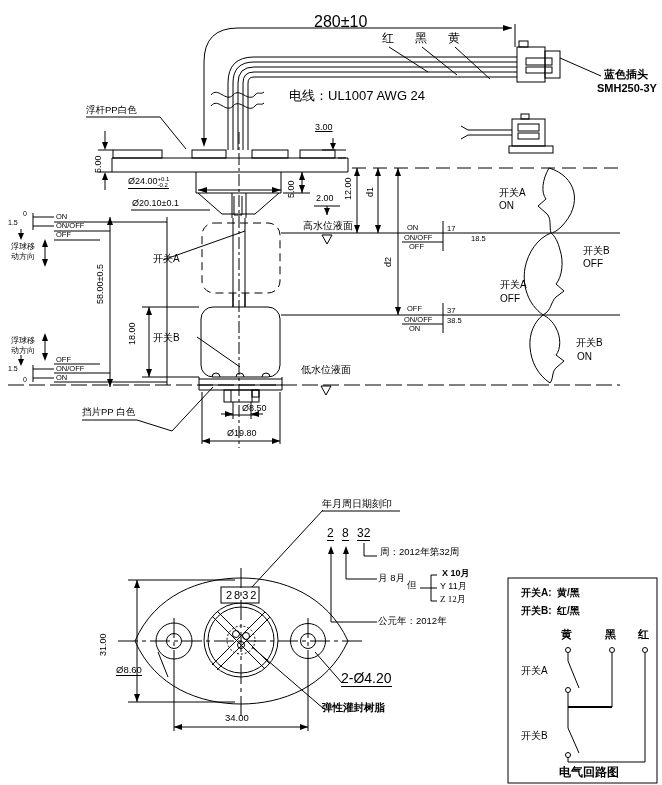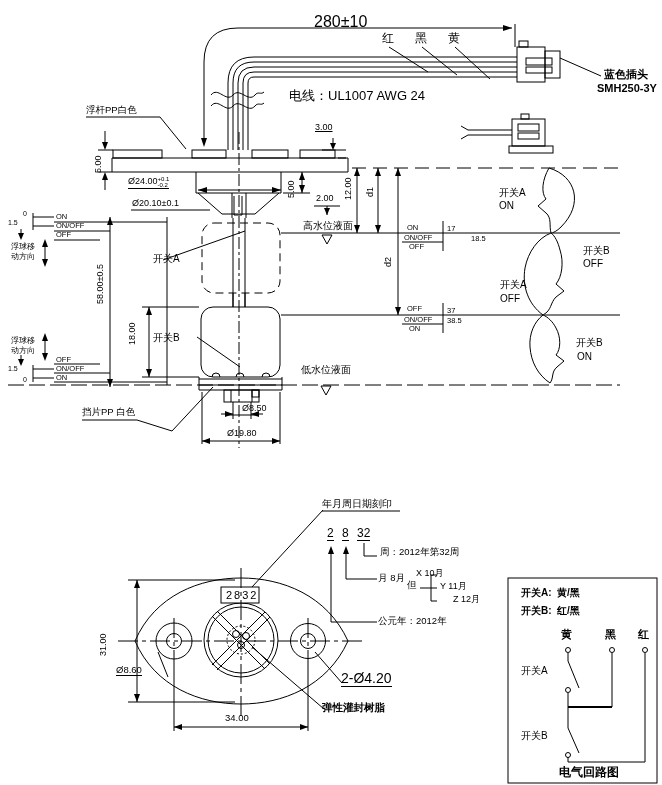--- a/index.html
+++ b/index.html
@@ -326,23 +326,23 @@
 <div class="lbl u" style="left:341px;top:671px;font-size:14px;">2-Ø4.20</div>
 <div class="lbl" style="left:225px;top:713px;font-size:9.5px;">34.00</div>
 <div class="lbl b" style="left:322px;top:702px;font-size:10.5px;">弹性灌封树脂</div>
 
 <div class="lbl u" style="left:327px;top:527px;font-size:12px;">2</div>
 <div class="lbl u" style="left:342px;top:527px;font-size:12px;">8</div>
 <div class="lbl u" style="left:357px;top:527px;font-size:12px;">32</div>
 <div class="lbl" style="left:380px;top:547px;font-size:9.5px;">周：2012年第32周</div>
 <div class="lbl" style="left:378px;top:573px;font-size:9.5px;">月 8月</div>
 <div class="lbl" style="left:407px;top:580px;font-size:9.5px;">但</div>
-<div class="lbl" style="left:416px;top:569px;">X 10月</div>
+<div class="lbl" style="left:442px;top:569px;font-weight:bold;">X 10月</div>
 <div class="lbl" style="left:440px;top:582px;">Y 11月</div>
-<div class="lbl" style="left:453px;top:595px;">Z 12月</div>
+<div class="lbl" style="left:440px;top:595px;font-family:Liberation Serif, serif;">Z 12月</div>
 <div class="lbl" style="left:378px;top:616px;font-size:9.5px;">公元年：2012年</div>
 
 <div class="lbl b" style="left:521px;top:587px;font-size:10px;">开关A:</div>
 <div class="lbl b" style="left:557px;top:587px;font-size:10px;">黄/黑</div>
 <div class="lbl b" style="left:521px;top:605px;font-size:10px;">开关B:</div>
 <div class="lbl b" style="left:557px;top:605px;font-size:10px;">红/黑</div>
 <div class="lbl b" style="left:561px;top:628px;font-size:11px;">黄</div>
 <div class="lbl b" style="left:605px;top:628px;font-size:11px;">黑</div>
 <div class="lbl b" style="left:638px;top:628px;font-size:11px;">红</div>
 <div class="lbl" style="left:521px;top:665px;font-size:10px;">开关A</div>

